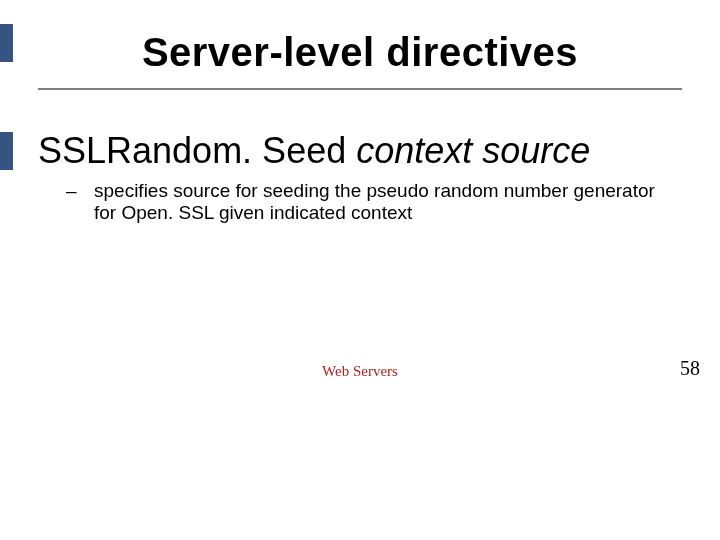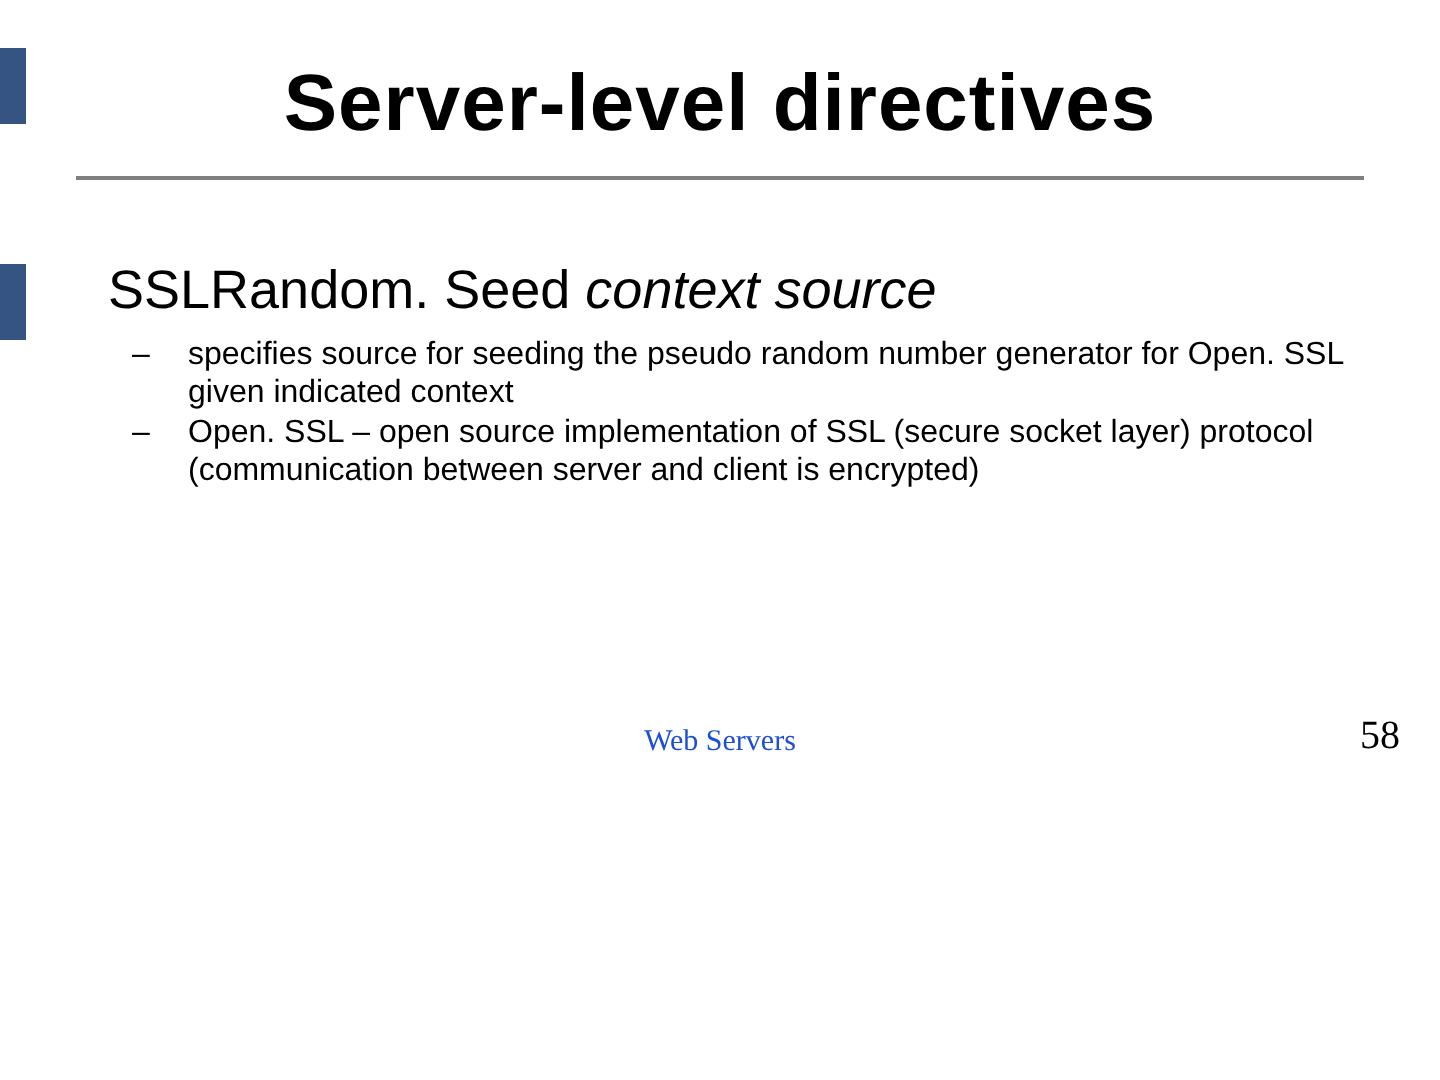--- a/index.html
+++ b/index.html
@@ -56,55 +56,55 @@
     height: 0;
     border-bottom: 2px solid #7f7f7f;
   }
   .content {
     position: absolute;
     left: 38px;
     right: 38px;
     top: 130px;
   }
   .heading {
-    font-size: 27px;
-    margin: 0 0 8px 16px;
+    font-size: 36px;
+    margin: 0 0 8px 0;
   }
   .heading .dir-name {
     font-weight: normal;
   }
   .heading .italic {
     font-style: italic;
   }
   ul.bullets {
     list-style: none;
     padding: 0 0 0 56px;
     margin: 0;
   }
   ul.bullets li {
     position: relative;
-    font-size: 16px;
+    font-size: 19px;
     line-height: 1.18;
     margin: 0 0 1px 0;
   }
   ul.bullets li::before {
     content: "–";
     position: absolute;
     left: -28px;
     top: 0;
   }
   .footer-title {
     position: absolute;
     left: 0;
     width: 720px;
     bottom: 20px;
     text-align: center;
     font-family: "Times New Roman", Times, serif;
     font-size: 15px;
-    color: #1d4ed8;
+    color: #b91c1c;
   }
   .page-num {
     position: absolute;
     right: 20px;
     bottom: 20px;
     font-family: "Times New Roman", Times, serif;
     font-size: 20px;
     color: #000;
   }
 </style>
@@ -121,20 +121,19 @@
   </div>
   <div class="title-underline"></div>
 
   <div class="content">
     <p class="heading">
       <span class="dir-name">SSLRandom. Seed</span>
       <span class="italic">context source</span>
     </p>
     <ul class="bullets">
       <li>specifies source for seeding the pseudo random number generator for Open. SSL given indicated context</li>
-      <li>Open. SSL – open source implementation of SSL (secure socket layer) protocol (communication between server and client is encrypted)</li>
     </ul>
   </div>
 
   <div class="footer-title">Web Servers</div>
   <div class="page-num">58</div>
 
 </div>
 
 </body></html>

